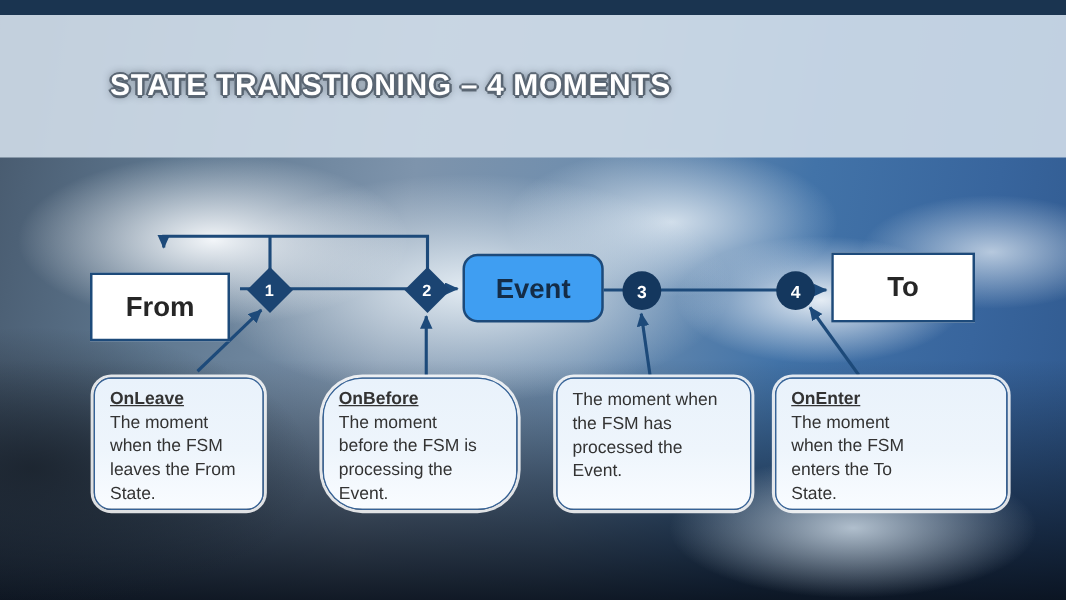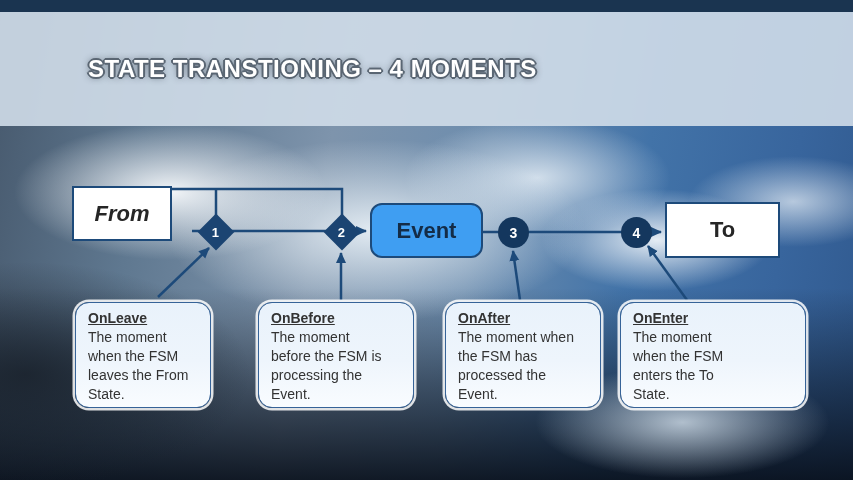--- a/index.html
+++ b/index.html
@@ -38,21 +38,21 @@
       -1px -1px 0 #5a6673, 1px -1px 0 #5a6673, -1px 1px 0 #5a6673, 1px 1px 0 #5a6673,
       0 0 7px rgba(50,60,72,0.9);
   }
   
   .node {
     position:absolute; box-sizing:border-box;
     display:flex; align-items:center; justify-content:center;
     font-weight:bold; font-size:22px;
   }
   .state { background:#ffffff; border:2.5px solid #1d4a7a; color:#262626; }
-  #node-from { left:72px;  top:186px; width:100px; height:55px;font-style:italic; }
+  #node-from { left:72px;  top:218px; width:112px; height:55px; }
   #node-to   { left:665px; top:202px; width:115px; height:56px; }
   #node-event {
     left:370px; top:203px; width:113px; height:55px;
     background:#3f9ef2; border:2.5px solid #1d4a7a; border-radius:12px;
     color:#142c47;
   }
   
   .diamond {
     position:absolute; width:26px; height:26px; background:#1b4472;
     transform:rotate(45deg);
@@ -72,21 +72,21 @@
   .callout {
     position:absolute; top:302px; height:106px; box-sizing:border-box;
     background:linear-gradient(180deg,#e9f2fb 0%, #eef5fc 55%, #f9fcff 100%);
     border:1.5px solid #366398; border-radius:14px;
     box-shadow:0 0 0 2.5px rgba(255,255,255,0.85);
     padding:7px 12px; color:#333333;
   }
   .callout .c-title { margin:0 0 2px 0; font-size:14px; font-weight:bold; text-decoration:underline; }
   .callout .c-body { margin:0; font-size:14px; line-height:1.36; white-space:pre-line; }
   #callout-onleave  { left:75px;  width:136px; }
-  #callout-onbefore { left:258px; width:156px; }
+  #callout-onbefore { left:258px; width:156px;border-radius:32px; }
   #callout-onafter  { left:445px; width:156px; }
   #callout-onenter  { left:620px; width:186px; }
   
   .connectors { position:absolute; left:0; top:0; }
 </style>
 </head>
 <body>
 
 <div class="slide">
 
@@ -148,21 +148,20 @@
 State.</div>
   </div>
   <div class="callout" id="callout-onbefore">
     <div class="c-title">OnBefore</div>
     <div class="c-body">The moment
 before the FSM is
 processing the
 Event.</div>
   </div>
   <div class="callout" id="callout-onafter">
-    <div class="c-title">OnAfter</div>
     <div class="c-body">The moment when
 the FSM has
 processed the
 Event.</div>
   </div>
   <div class="callout" id="callout-onenter">
     <div class="c-title">OnEnter</div>
     <div class="c-body">The moment
 when the FSM
 enters the To

